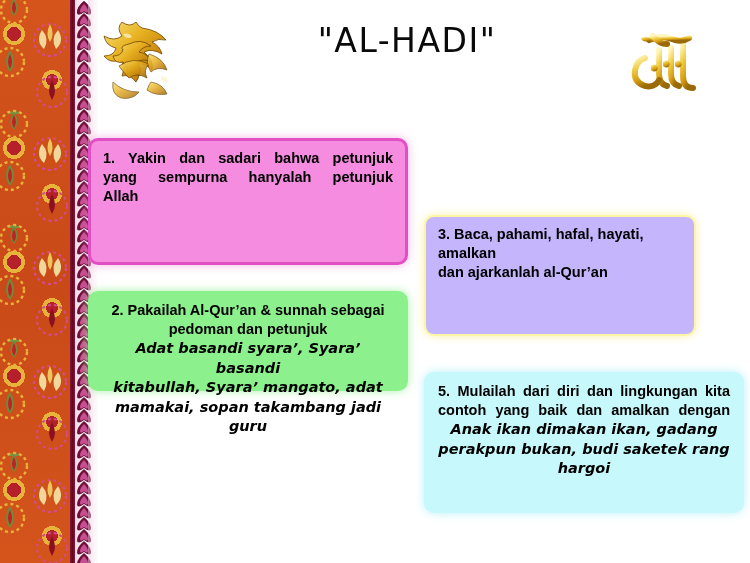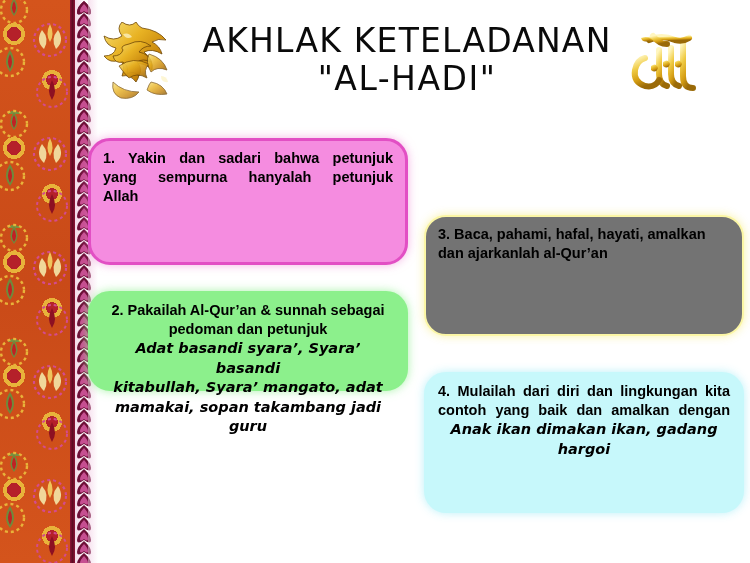--- a/index.html
+++ b/index.html
@@ -96,21 +96,21 @@
     line-height: 38px;
     letter-spacing: 1.2px;
     font-weight: 400;
     font-family: "DejaVu Sans", sans-serif;
   }
   .title-line2 { letter-spacing: 1.5px; }
 
   
   .box {
     position: absolute;
-    border-radius: 22px;
+    border-radius: 10px;
     box-sizing: border-box;
     color: #000000;
     padding: 8px 12px 10px 12px;
   }
   .box .head {
     font-weight: bold;
     font-size: 14.5px;
     line-height: 19px;
   }
   .box .sub {
@@ -140,22 +140,22 @@
     width: 320px; height: 100px;
     background: #8cf08c;
     border: 2px solid #8cf08c;
     box-shadow: 0 0 10px rgba(150,240,150,0.8);
     text-align: center;
   }
 
   
   #box3 {
     left: 424px; top: 215px;
-    width: 320px; height: 121px;
-    background: #737373;
+    width: 272px; height: 121px;
+    background: #c4b5fd;
     border: 2px solid #fbf6a5;
     box-shadow: 0 0 10px rgba(248,240,150,0.85);
   }
   #box3 .head { text-align: left; }
   #box3 .sub { text-align: center; }
 
   
   #box4 {
     left: 424px; top: 372px;
     width: 320px; height: 141px;
@@ -275,21 +275,20 @@
         <path d="M14 60 q10 10 26 10 q-6 8 -18 6 q-10 -4 -8 -16z" opacity="0.8"></path>
         <path d="M52 60 q12 2 16 12 q-12 2 -20 -4 q2 -6 4 -8z" opacity="0.8"></path>
       </g>
       <g fill="#fdf3c6" opacity="0.75">
         <path d="M24 12 q6 -2 9 3 q-6 3 -9 -3z"></path>
         <path d="M62 54 q6 0 7 6 q-7 1 -7 -6z"></path>
       </g>
     </svg>
 
     <div class="title-block">
-      <div class="title-line1">AKHLAK KETELADANAN</div>
       <div class="title-line2">"AL-HADI"</div>
     </div>
 
     <svg class="logo-right" viewBox="0 0 96 76">
       <defs>
         <linearGradient id="gold2" x1="0" y1="0" x2="0.4" y2="1">
           <stop offset="0%" stop-color="#fff6bf"></stop>
           <stop offset="35%" stop-color="#f0cc46"></stop>
           <stop offset="72%" stop-color="#d49c12"></stop>
           <stop offset="100%" stop-color="#9a6a08"></stop>
@@ -336,22 +335,23 @@
 
   <div class="box" id="box3">
     <div class="head">
       <div>3. Baca, pahami, hafal, hayati, amalkan</div>
       <div>dan ajarkanlah al-Qur’an</div>
     </div>
   </div>
 
   <div class="box" id="box4">
     <div class="head">
-      <span class="justline">4. Mulailah dari diri dan lingkungan kita</span>
+      <span class="justline">5. Mulailah dari diri dan lingkungan kita</span>
       <span class="justline">contoh yang  baik  dan  amalkan  dengan</span>
     </div>
     <div class="sub">
       <div>Anak ikan dimakan ikan, gadang</div>
+      <div>perakpun bukan, budi saketek rang</div>
       <div>hargoi</div>
     </div>
   </div>
 
 </div>
 
 </body></html>

